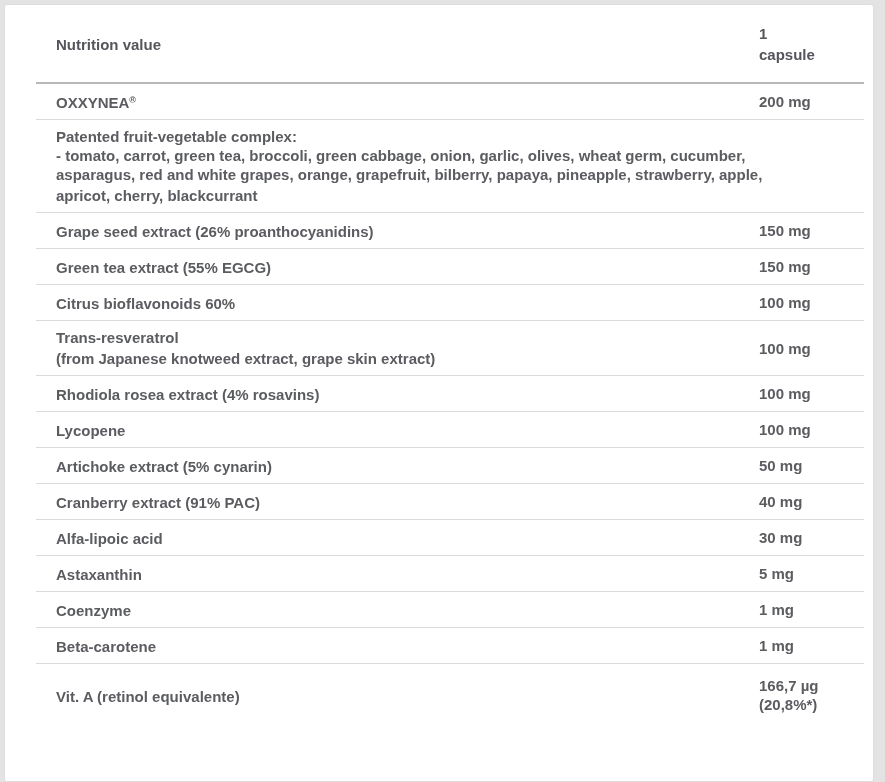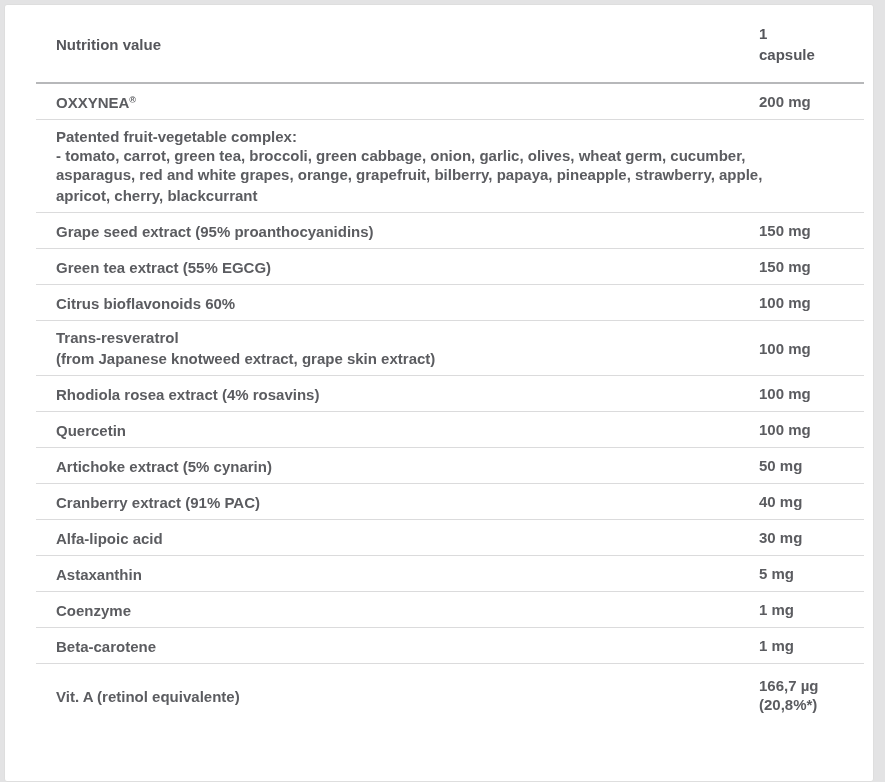--- a/index.html
+++ b/index.html
@@ -95,21 +95,21 @@
 
           <tr>
             <td class="name" colspan="2"><span>Patented fruit-vegetable complex:
 - tomato, carrot, green tea, broccoli, green cabbage, onion, garlic, olives, wheat germ, cucumber,
 asparagus, red and white grapes, orange, grapefruit, bilberry, papaya, pineapple, strawberry, apple,
 apricot, cherry, blackcurrant</span><span class="sup"></span></td>
 
           </tr>
 
           <tr>
-            <td class="name"><span>Grape seed extract (95% proanthocyanidins)</span><span class="sup"></span></td>
+            <td class="name"><span>Grape seed extract (26% proanthocyanidins)</span><span class="sup"></span></td>
             <td class="val">150 mg</td>
           </tr>
 
           <tr>
             <td class="name"><span>Green tea extract (55% EGCG)</span><span class="sup"></span></td>
             <td class="val">150 mg</td>
           </tr>
 
           <tr>
             <td class="name"><span>Citrus bioflavonoids 60%</span><span class="sup"></span></td>
@@ -121,21 +121,21 @@
 (from Japanese knotweed extract, grape skin extract)</span><span class="sup"></span></td>
             <td class="val">100 mg</td>
           </tr>
 
           <tr>
             <td class="name"><span>Rhodiola rosea extract (4% rosavins)</span><span class="sup"></span></td>
             <td class="val">100 mg</td>
           </tr>
 
           <tr>
-            <td class="name"><span>Quercetin</span><span class="sup"></span></td>
+            <td class="name"><span>Lycopene</span><span class="sup"></span></td>
             <td class="val">100 mg</td>
           </tr>
 
           <tr>
             <td class="name"><span>Artichoke extract (5% cynarin)</span><span class="sup"></span></td>
             <td class="val">50 mg</td>
           </tr>
 
           <tr>
             <td class="name"><span>Cranberry extract (91% PAC)</span><span class="sup"></span></td>

